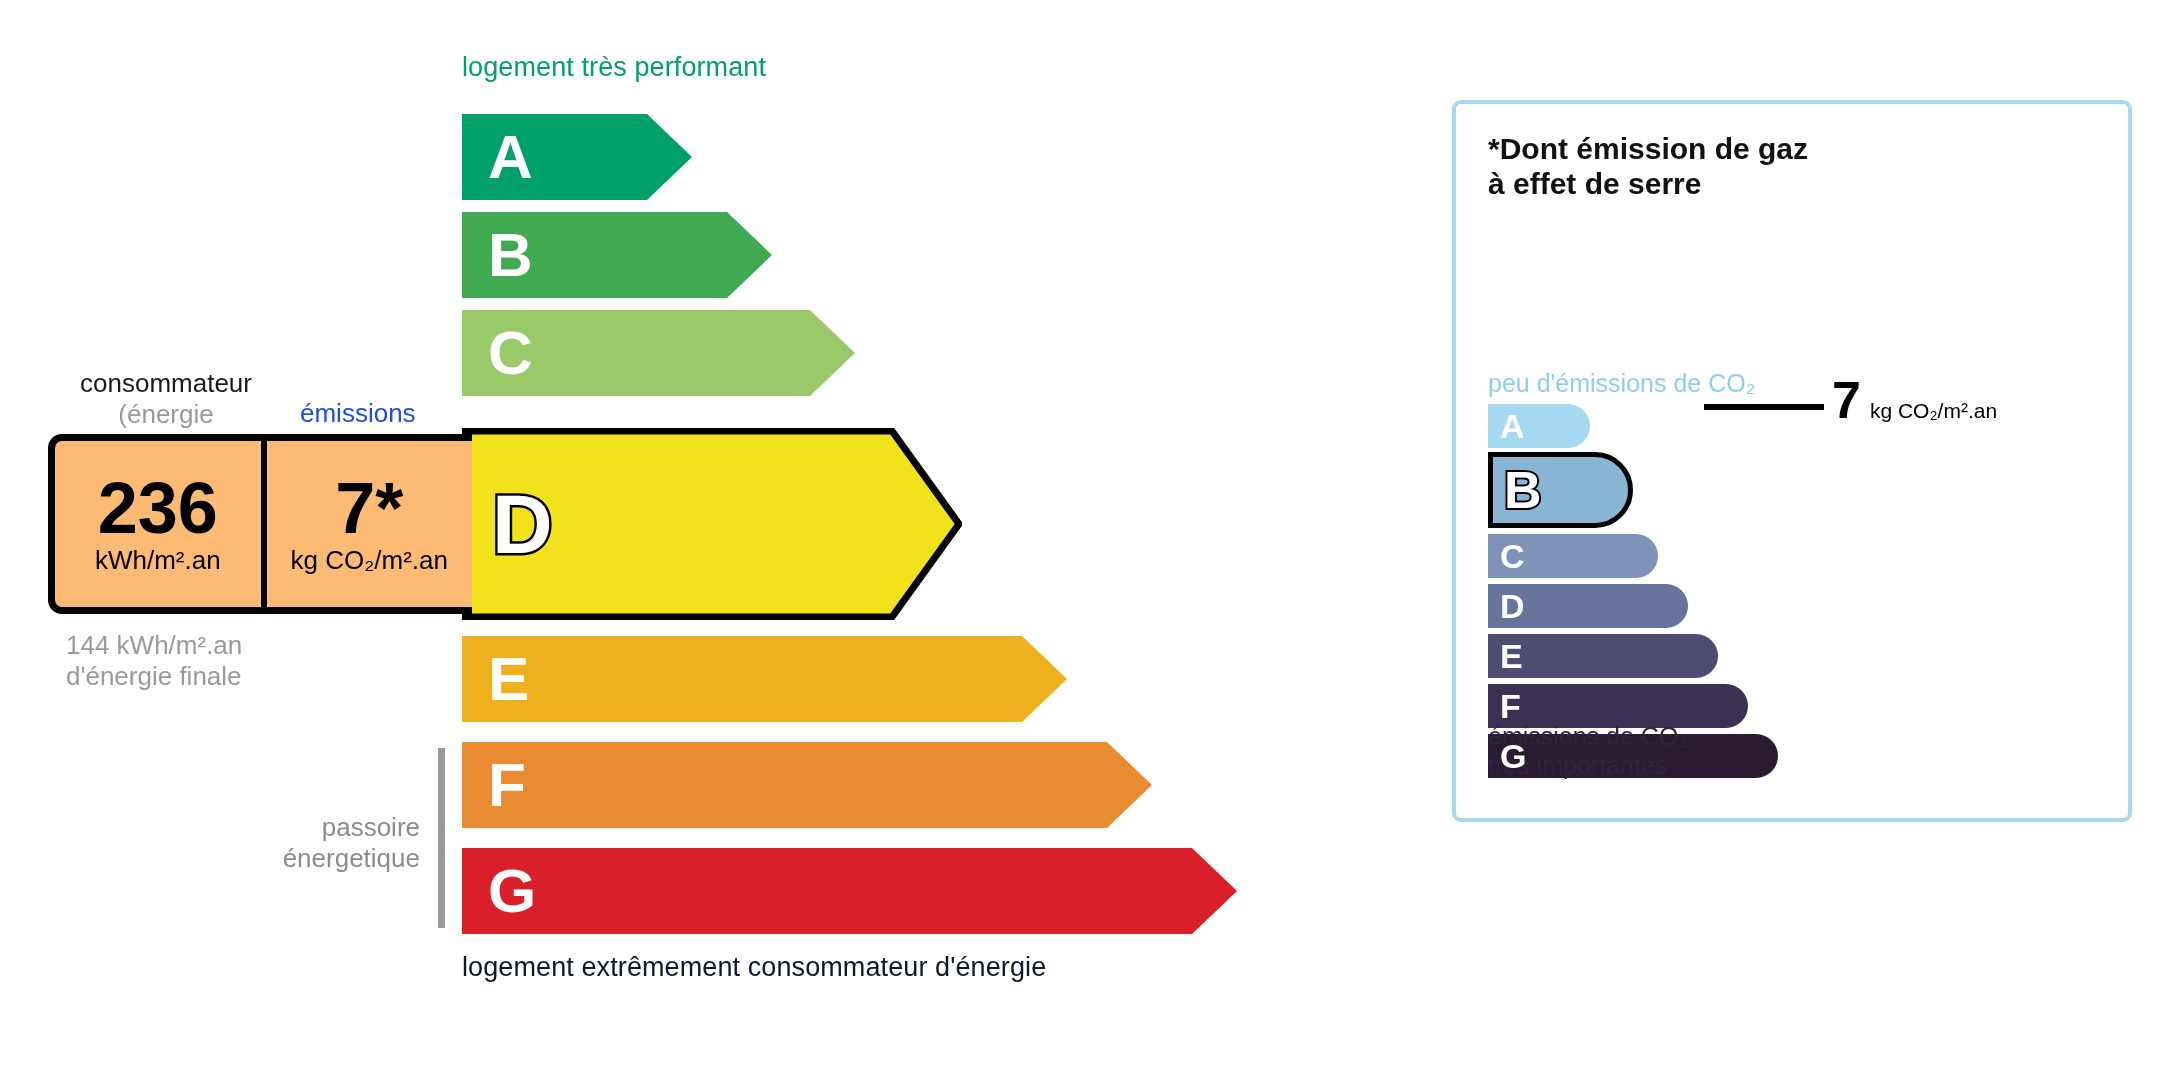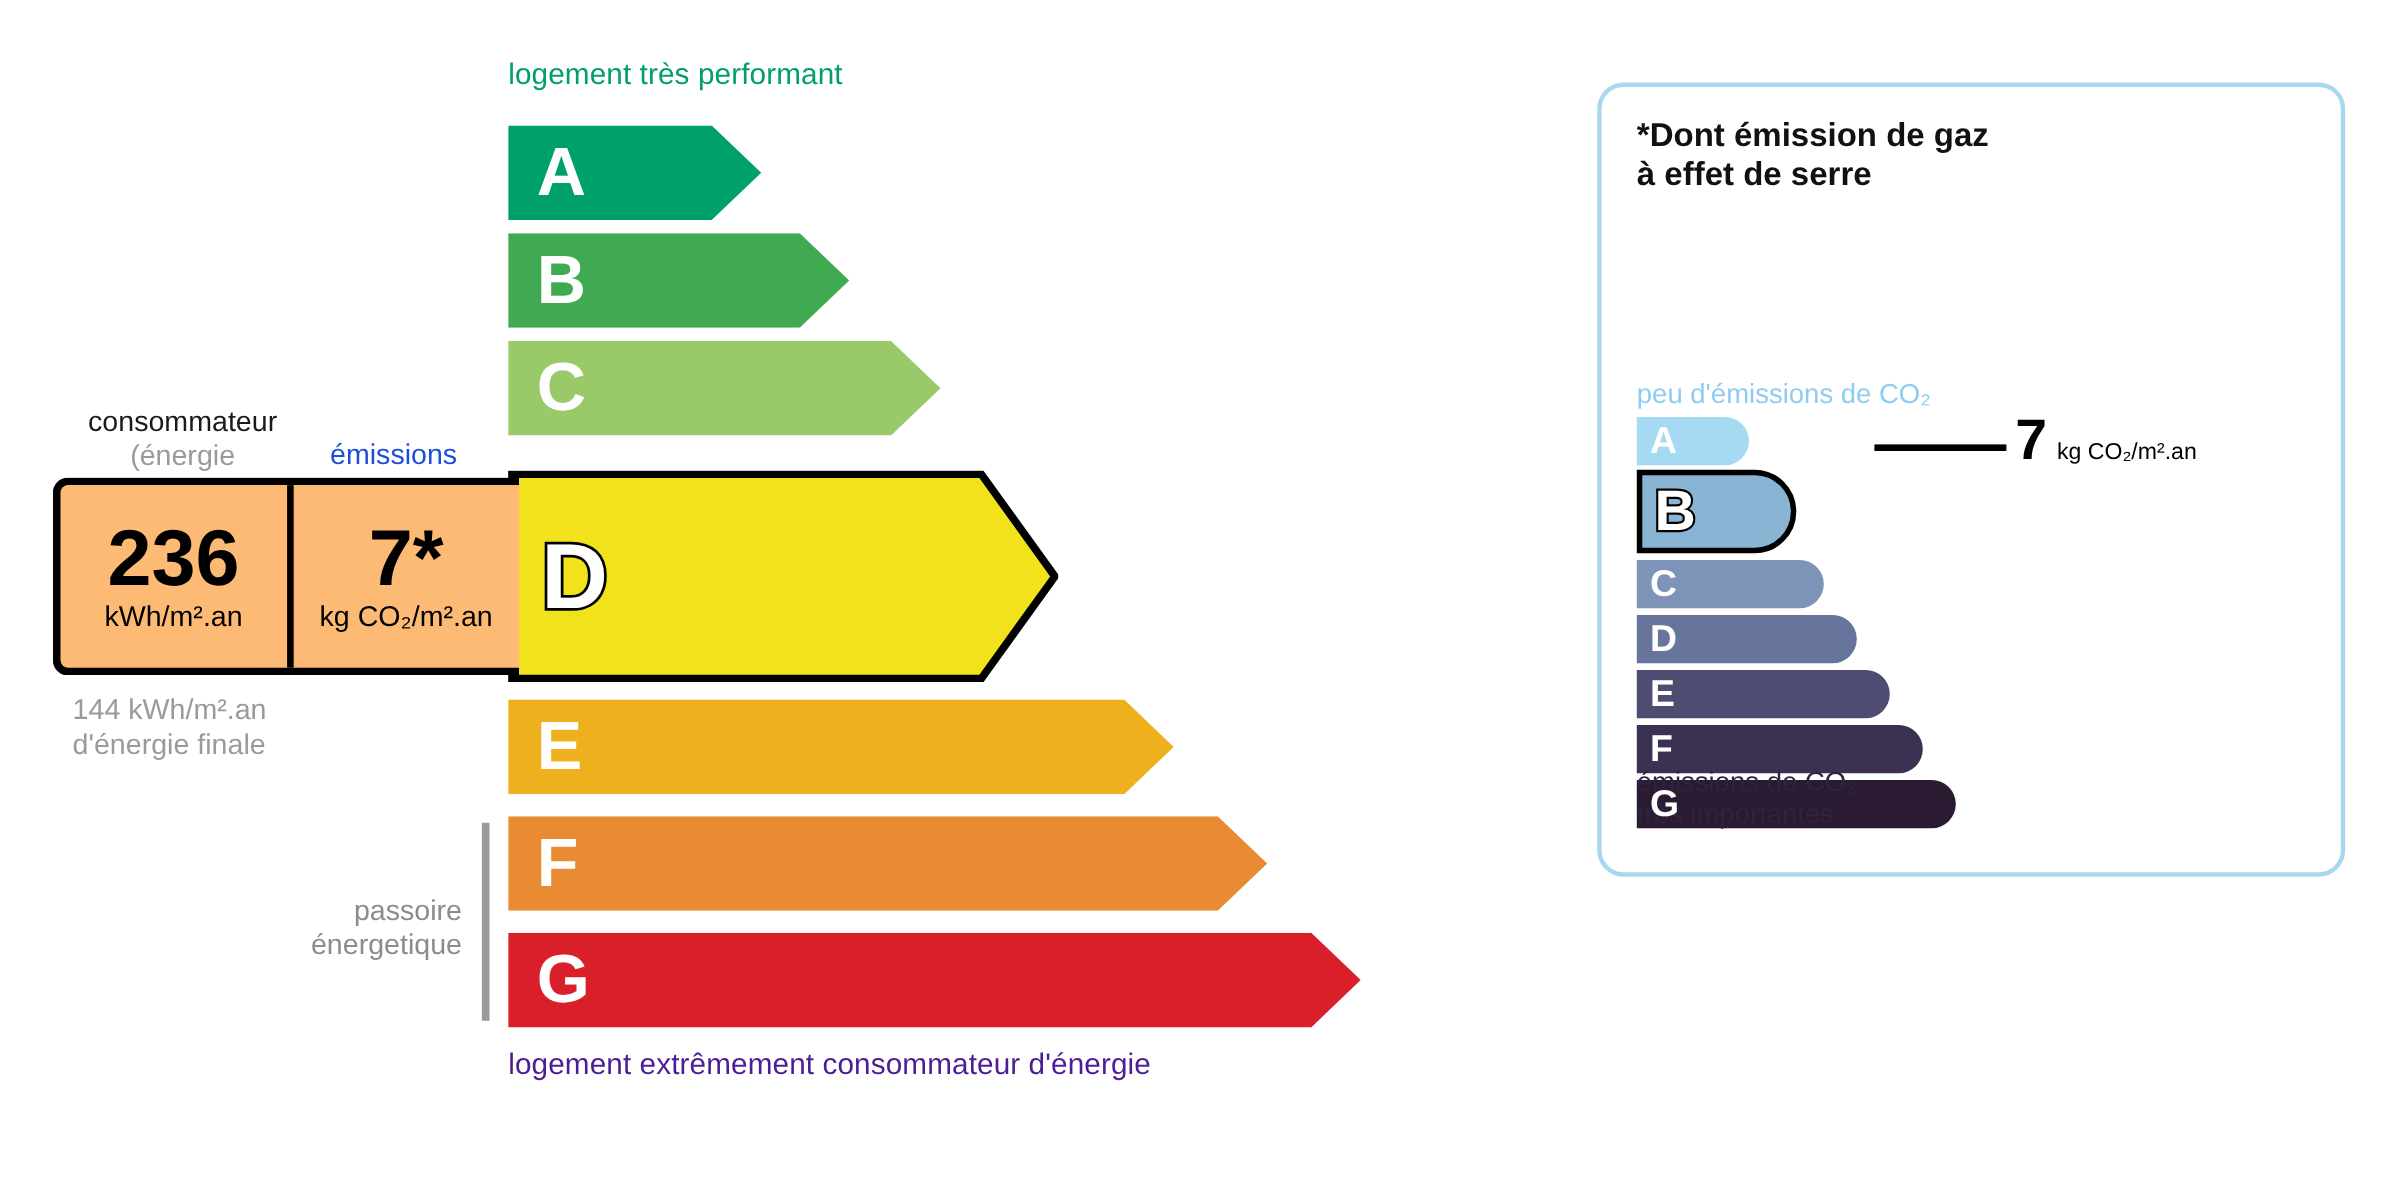--- a/index.html
+++ b/index.html
@@ -13,21 +13,21 @@
 
   
   #dpe { position: absolute; left: 0; top: 0; width: 1430px; height: 1079px; }
 
   .top-caption {
     position: absolute; left: 462px; top: 52px;
     font-size: 27px; color: #00a06d; white-space: nowrap; letter-spacing: .1px;
   }
   .bottom-caption {
     position: absolute; left: 462px; top: 952px;
-    font-size: 27px; color: #4c1d95; white-space: nowrap; letter-spacing: .1px;
+    font-size: 27px; color: #0f172a; white-space: nowrap; letter-spacing: .1px;
   }
 
   
   .arrow-row { position: absolute; left: 462px; }
   .arrow {
     position: relative; height: 100%;
     display: flex; align-items: center;
   }
   .arrow .body { position: absolute; left: 0; top: 0; height: 100%; width: 100%; }
   .arrow .letter {
@@ -81,23 +81,23 @@
     position: absolute; left: 438px; top: 748px;
     width: 7px; height: 180px; background: #9a9a9a; z-index: 2;
   }
   #passoire-txt {
     position: absolute; left: 200px; top: 812px; width: 220px;
     text-align: right; font-size: 26px; color: #8c8c8c; line-height: 1.18;
   }
 
   
   #co2panel {
-    position: absolute; left: 1452px; top: 75px;
+    position: absolute; left: 1452px; top: 100px;
     width: 680px; height: 722px;
-    border: 4px solid #a8d8f0; border-radius: 24px; background: #fff;
+    border: 4px solid #a8d8f0; border-radius: 9px; background: #fff;
   }
   #co2-title {
     position: absolute; left: 32px; top: 28px;
     font-size: 30px; font-weight: bold; color: #111; line-height: 1.16;
   }
   #co2-top-cap {
     position: absolute; left: 32px; top: 265px;
     font-size: 25px; color: #8fcdf0;
   }
   #co2-bot-cap {

